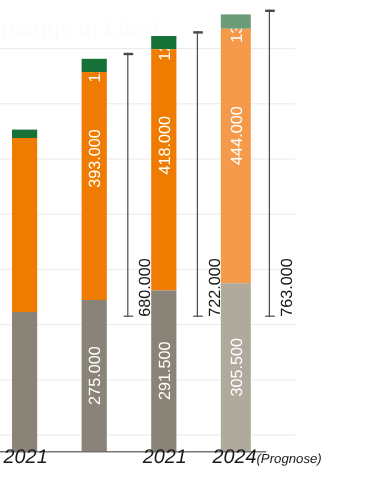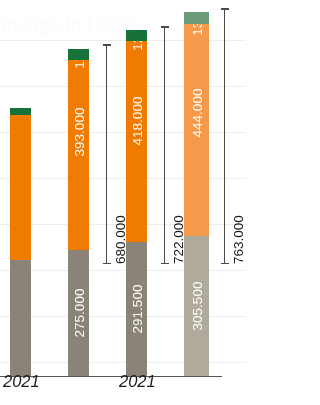--- a/index.html
+++ b/index.html
@@ -190,15 +190,18 @@
 
     <div class="total-leader" style="left:224px;top:8px;height:256px"></div>
     <div class="total-label" style="left:231px;top:264px">763.000</div>
 
     <div class="axis-baseline"></div>
   </div>
 
   <div class="xaxis">
     <span class="xtick" style="left:3px">2021</span>
     <span class="xtick" style="left:119px">2021</span>
+    <span class="xtick" style="left:177px">
+      <span>2024</span><span class="sub">(Prognose)</span>
+    </span>
   </div>
 
 </div>
 
 </body></html>

